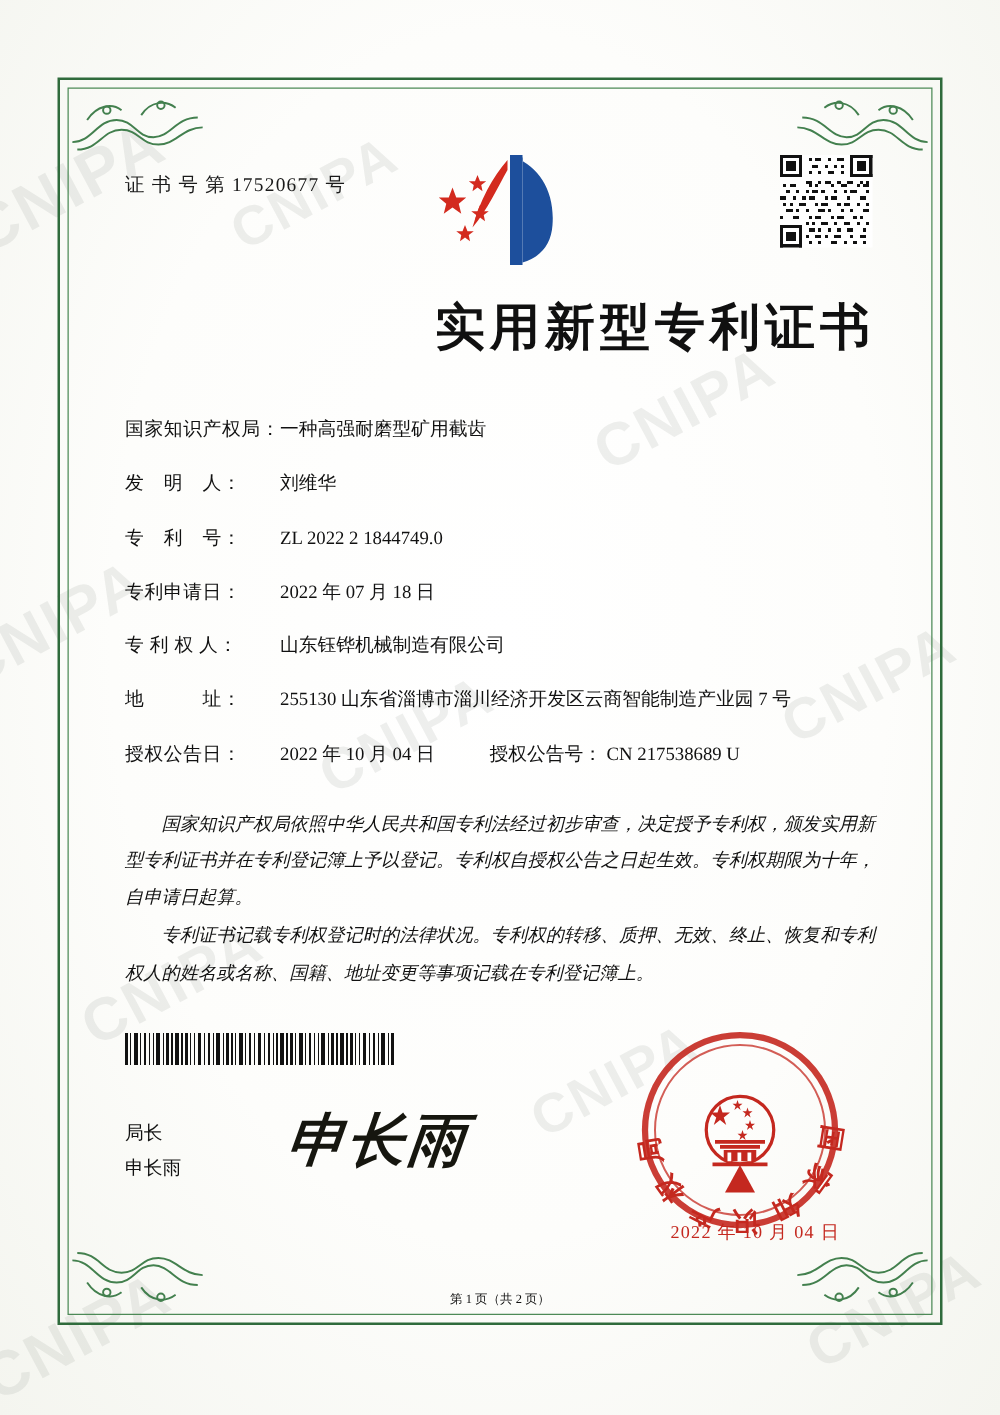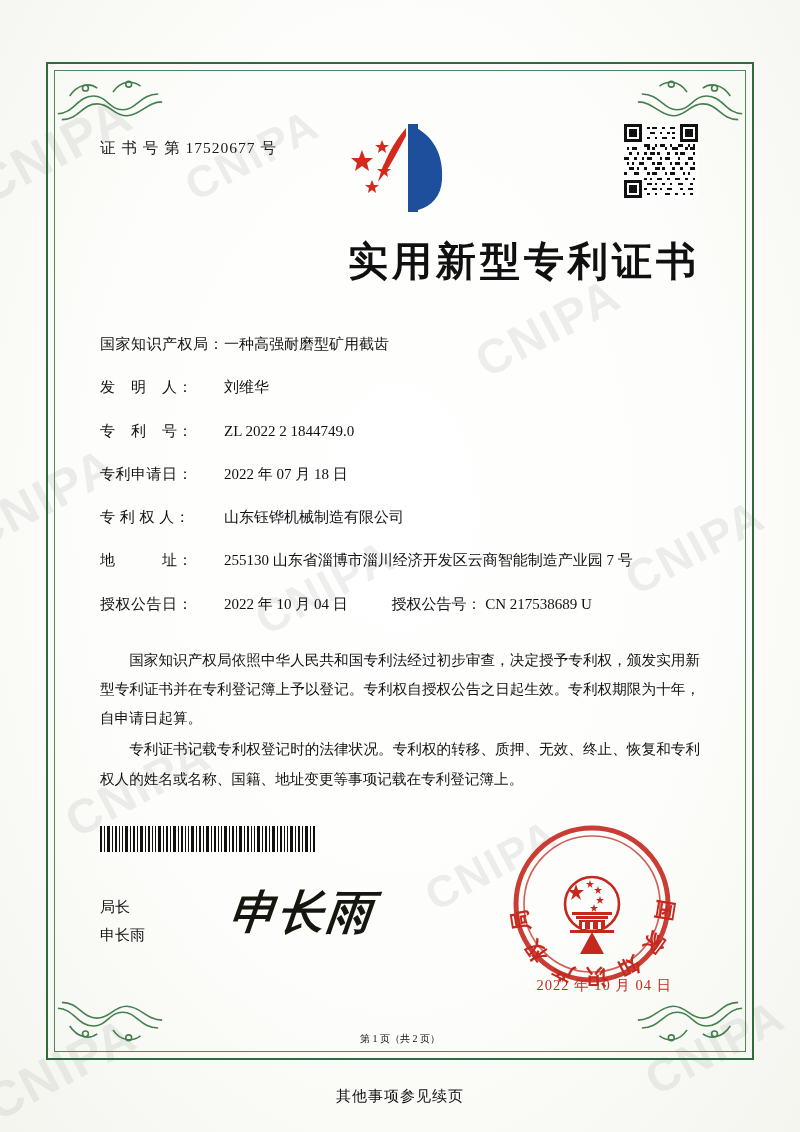--- a/index.html
+++ b/index.html
@@ -126,20 +126,21 @@
   .body-text {
     margin-top: 30px;
     font-size: 14.6px;
     line-height: 2.0;
     color: #111;
     text-align: justify;
   }
   .body-text p {
     margin: 0 0 2px 0;
     text-indent: 2em;
+    font-style: italic;
   }
 
   
   .barcode {
     position: absolute;
     left: 0;
     top: 716px;
     height: 26px;
     width: 218px;
   }
@@ -543,14 +544,13 @@
         <rect x="6" y="12" width="3" height="7" fill="#ffffff"></rect>
         <rect x="-22" y="20" width="44" height="3"></rect>
       </g>
       <polygon points="90,118 78,140 102,140" fill="#c4281f"></polygon>
     </svg>
     <div class="seal-date">2022 年 10 月 04 日</div>
 
     <div class="pagenum">第 1 页（共 2 页）</div>
   </div>
 
-  <div class="footnote">其他事项参见续页</div>
 </div>
 
 </body></html>

